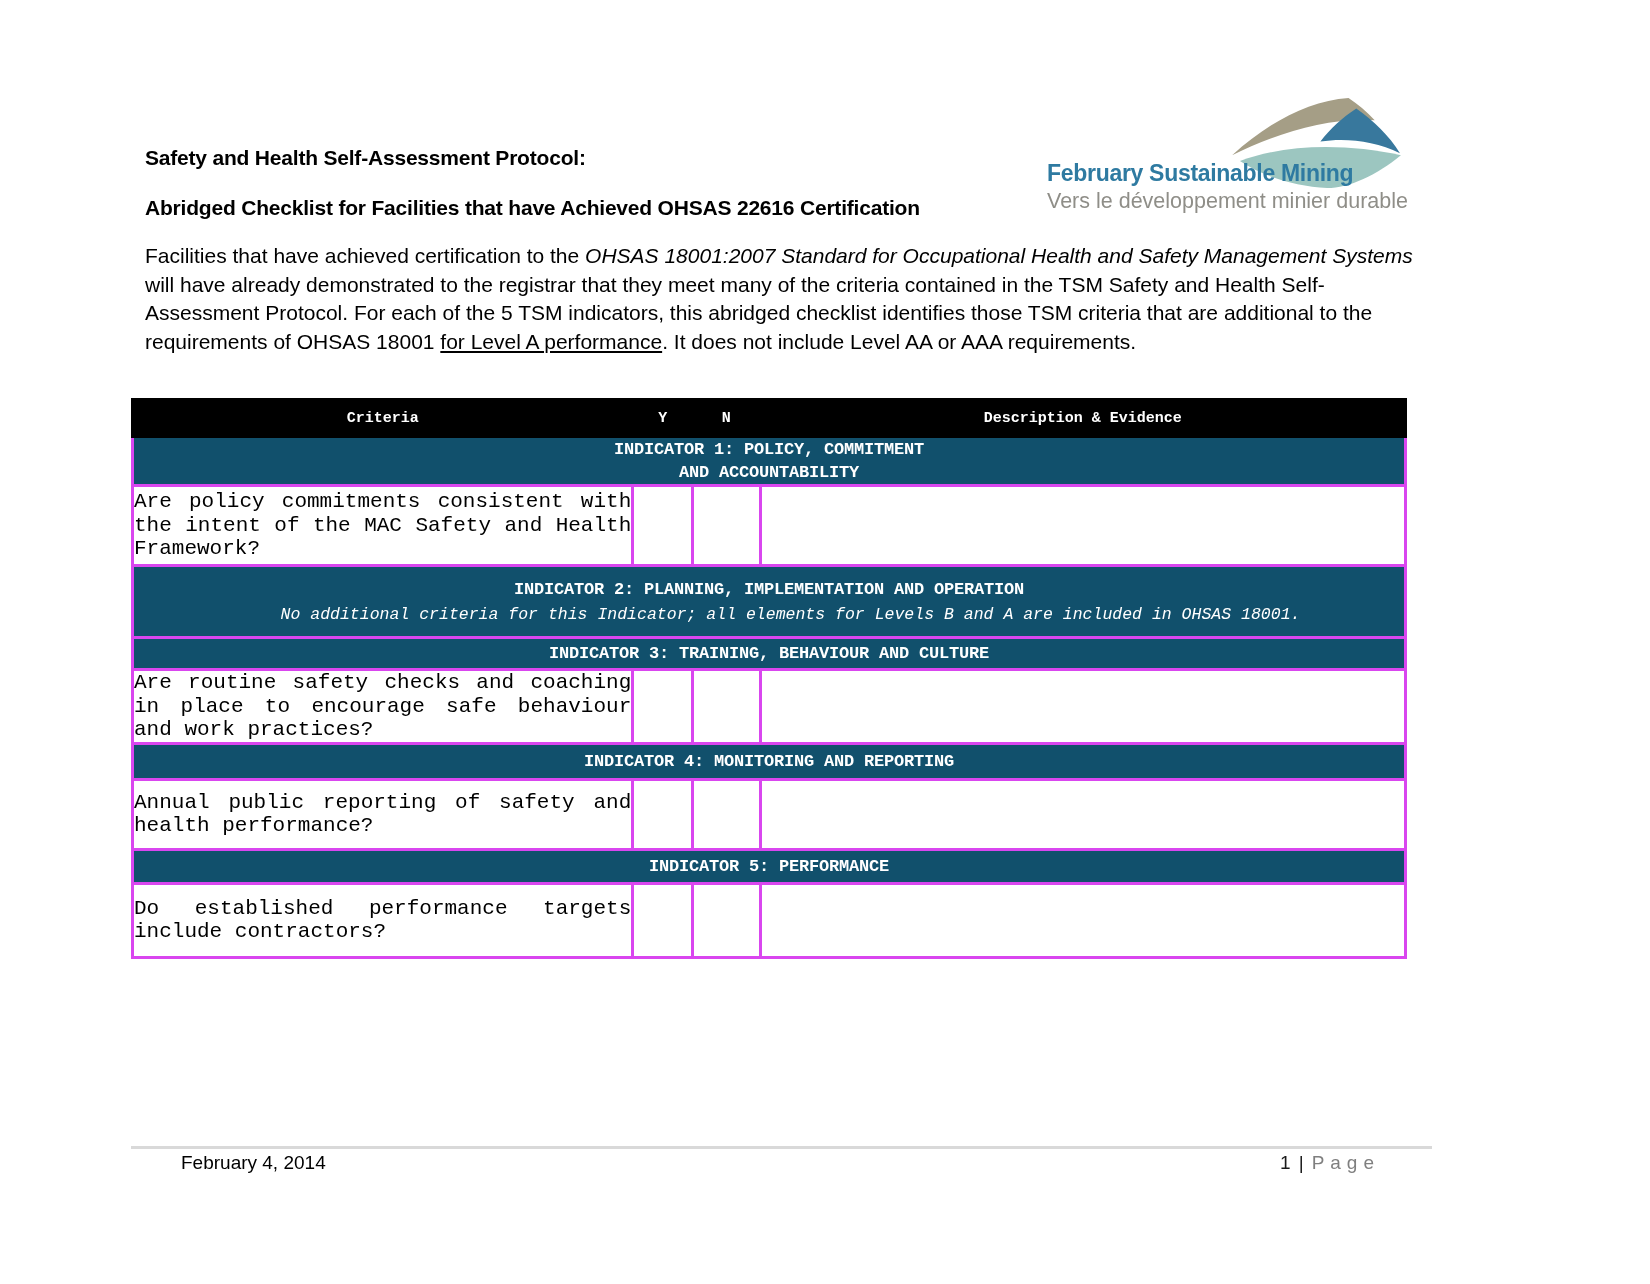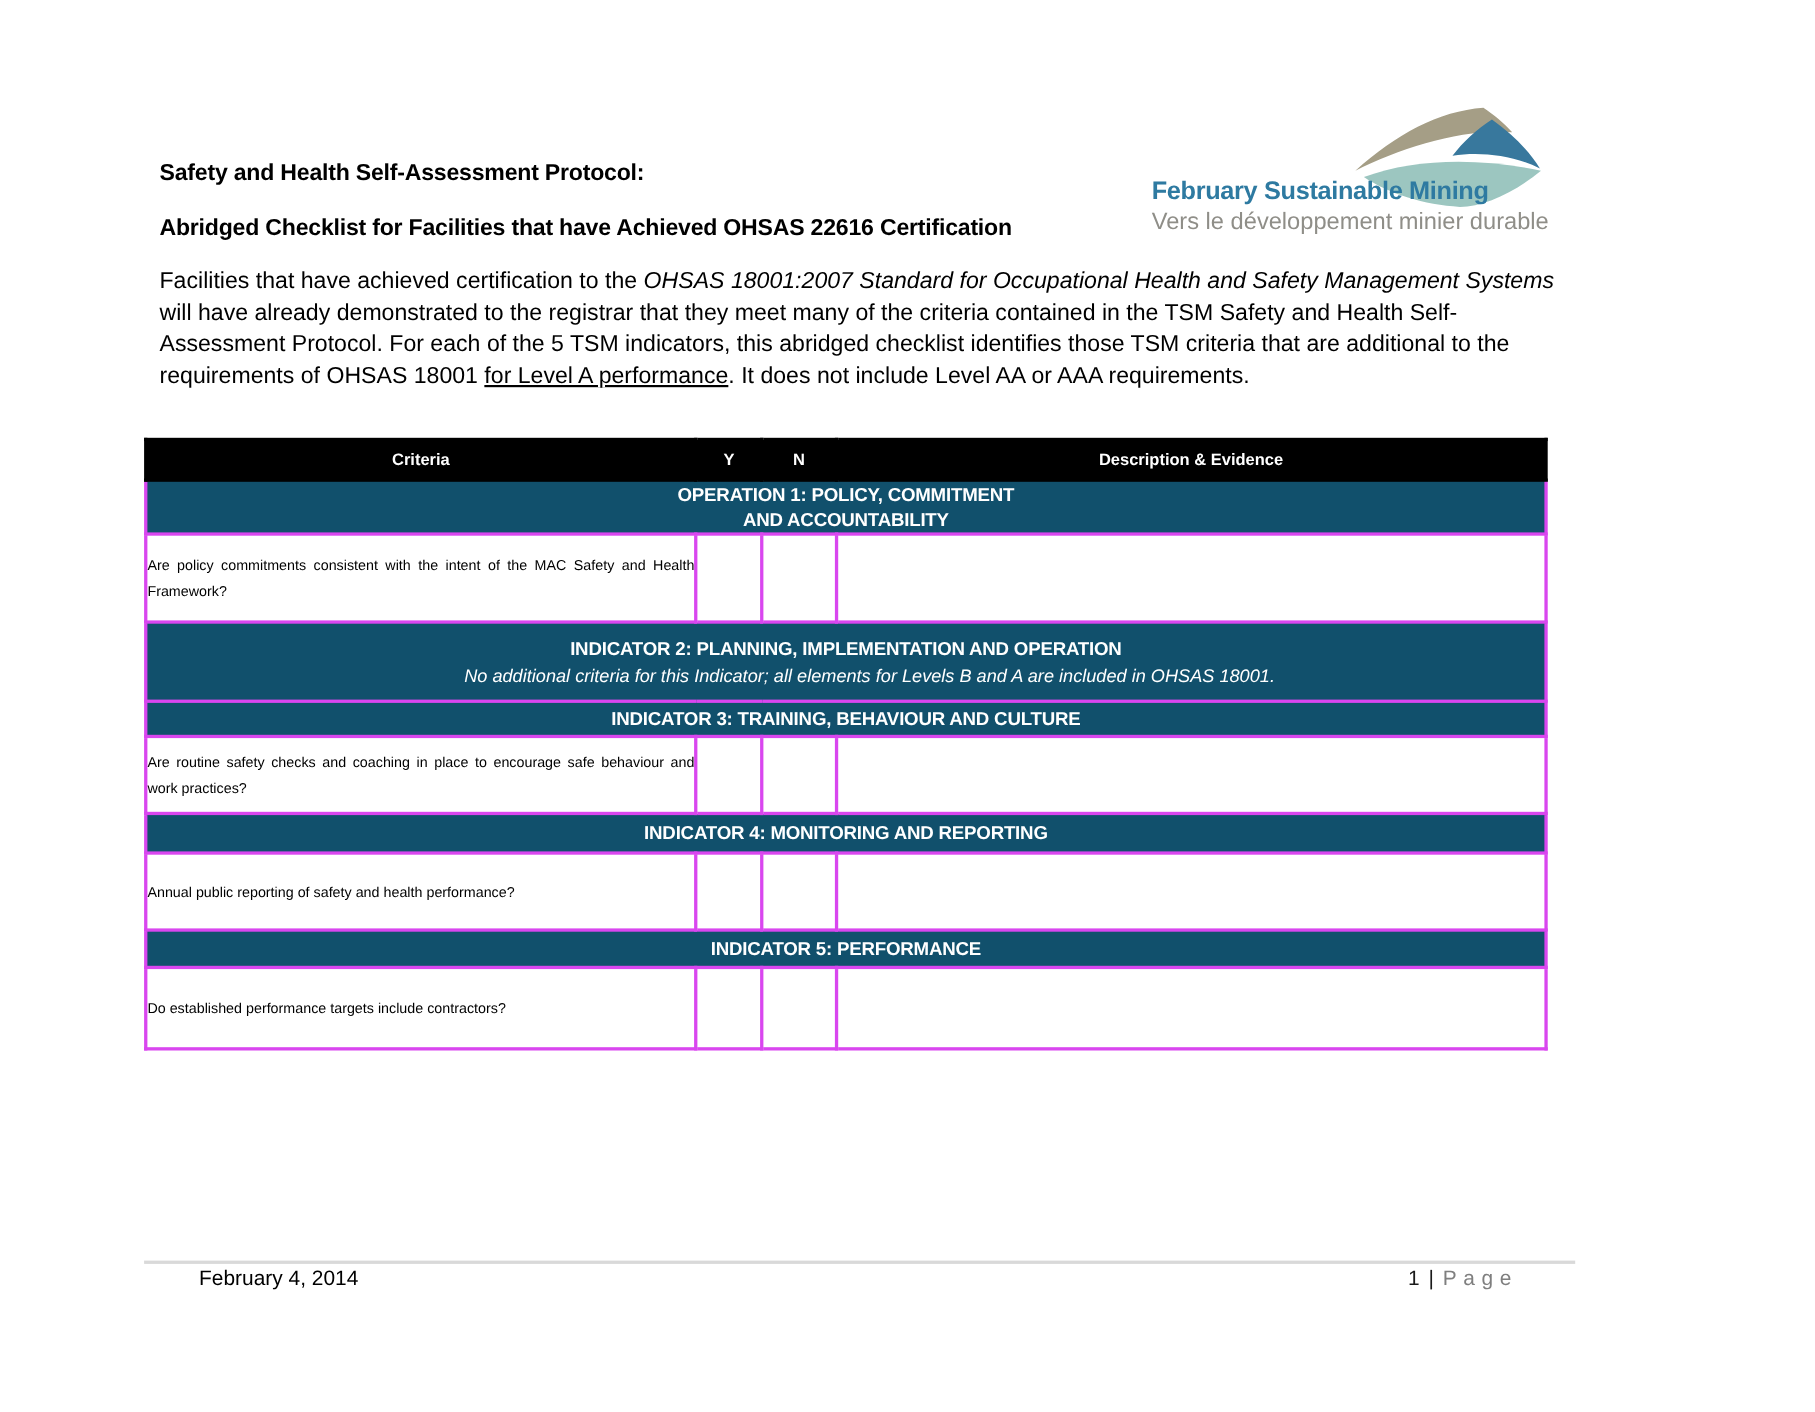--- a/index.html
+++ b/index.html
@@ -32,33 +32,33 @@
 
   .intro{position:absolute;left:145px;top:242px;width:1290px;font-size:21px;line-height:28.5px;}
   .intro .it{font-style:italic;}
   .intro .ul{text-decoration:underline;}
 
   table.checklist{
     position:absolute;left:131px;top:398px;width:1276px;
     border-collapse:collapse;table-layout:fixed;
     border:3px solid #000;
   }
-  table.checklist td{border:3px solid #d946ef;padding:0;}
+  table.checklist td{border:3px solid #d946ef;padding:0;font-family:Liberation Mono, monospace;}
   tr.hdr td{
     background:var(--header-bg);color:#fff;font-weight:bold;font-size:15px;
     text-align:center;height:34px;border-color:#000;
   }
   tr.banner td{
     background:var(--banner-bg);color:#fff;text-align:center;vertical-align:middle;
   }
   .banner-line{font-weight:bold;font-size:17px;line-height:23px;letter-spacing:-0.2px;}
   .banner-note{font-style:italic;font-size:16.5px;line-height:22px;margin-top:3px;font-weight:normal;padding-left:43px;}
   tr.q td{background:#fff;vertical-align:middle;}
   td.crit{
-    font-size:13px;line-height:23.5px;text-align:justify;
+    font-size:21px;line-height:23.5px;text-align:justify;
     padding:8px 14px 10px 12px;vertical-align:middle;
   }
   .footer-rule{position:absolute;left:131px;top:1146px;width:1301px;height:3px;background:var(--footer-rule);}
   .footer-date{position:absolute;left:145px;top:1152px;font-size:19px;margin-left:36px;}
   .footer-page{position:absolute;top:1152px;left:131px;width:1249px;text-align:right;font-size:19px;}
   .footer-page .num{color:#1a1a1a;}
   .footer-page .sep{color:#1a1a1a;margin:0 8px;}
   .footer-page .word{color:var(--page-gray);letter-spacing:6px;text-align:center;}
 </style>
 </head>
@@ -89,21 +89,21 @@
     <tbody>
       <tr class="hdr">
         <td>Criteria</td>
         <td>Y</td>
         <td>N</td>
         <td>Description &amp; Evidence</td>
       </tr>
 
       <tr class="banner" style="height:48px">
         <td colspan="4">
-          <div class="banner-line">OPERATION 1: POLICY, COMMITMENT</div>
+          <div class="banner-line">INDICATOR 1: POLICY, COMMITMENT</div>
           <div class="banner-line">AND ACCOUNTABILITY</div>
         </td>
       </tr>
 
       <tr class="q" style="height:80px">
         <td class="crit">Are policy commitments consistent with the intent of the MAC Safety and Health Framework?</td>
         <td></td>
         <td></td>
         <td></td>
       </tr>

